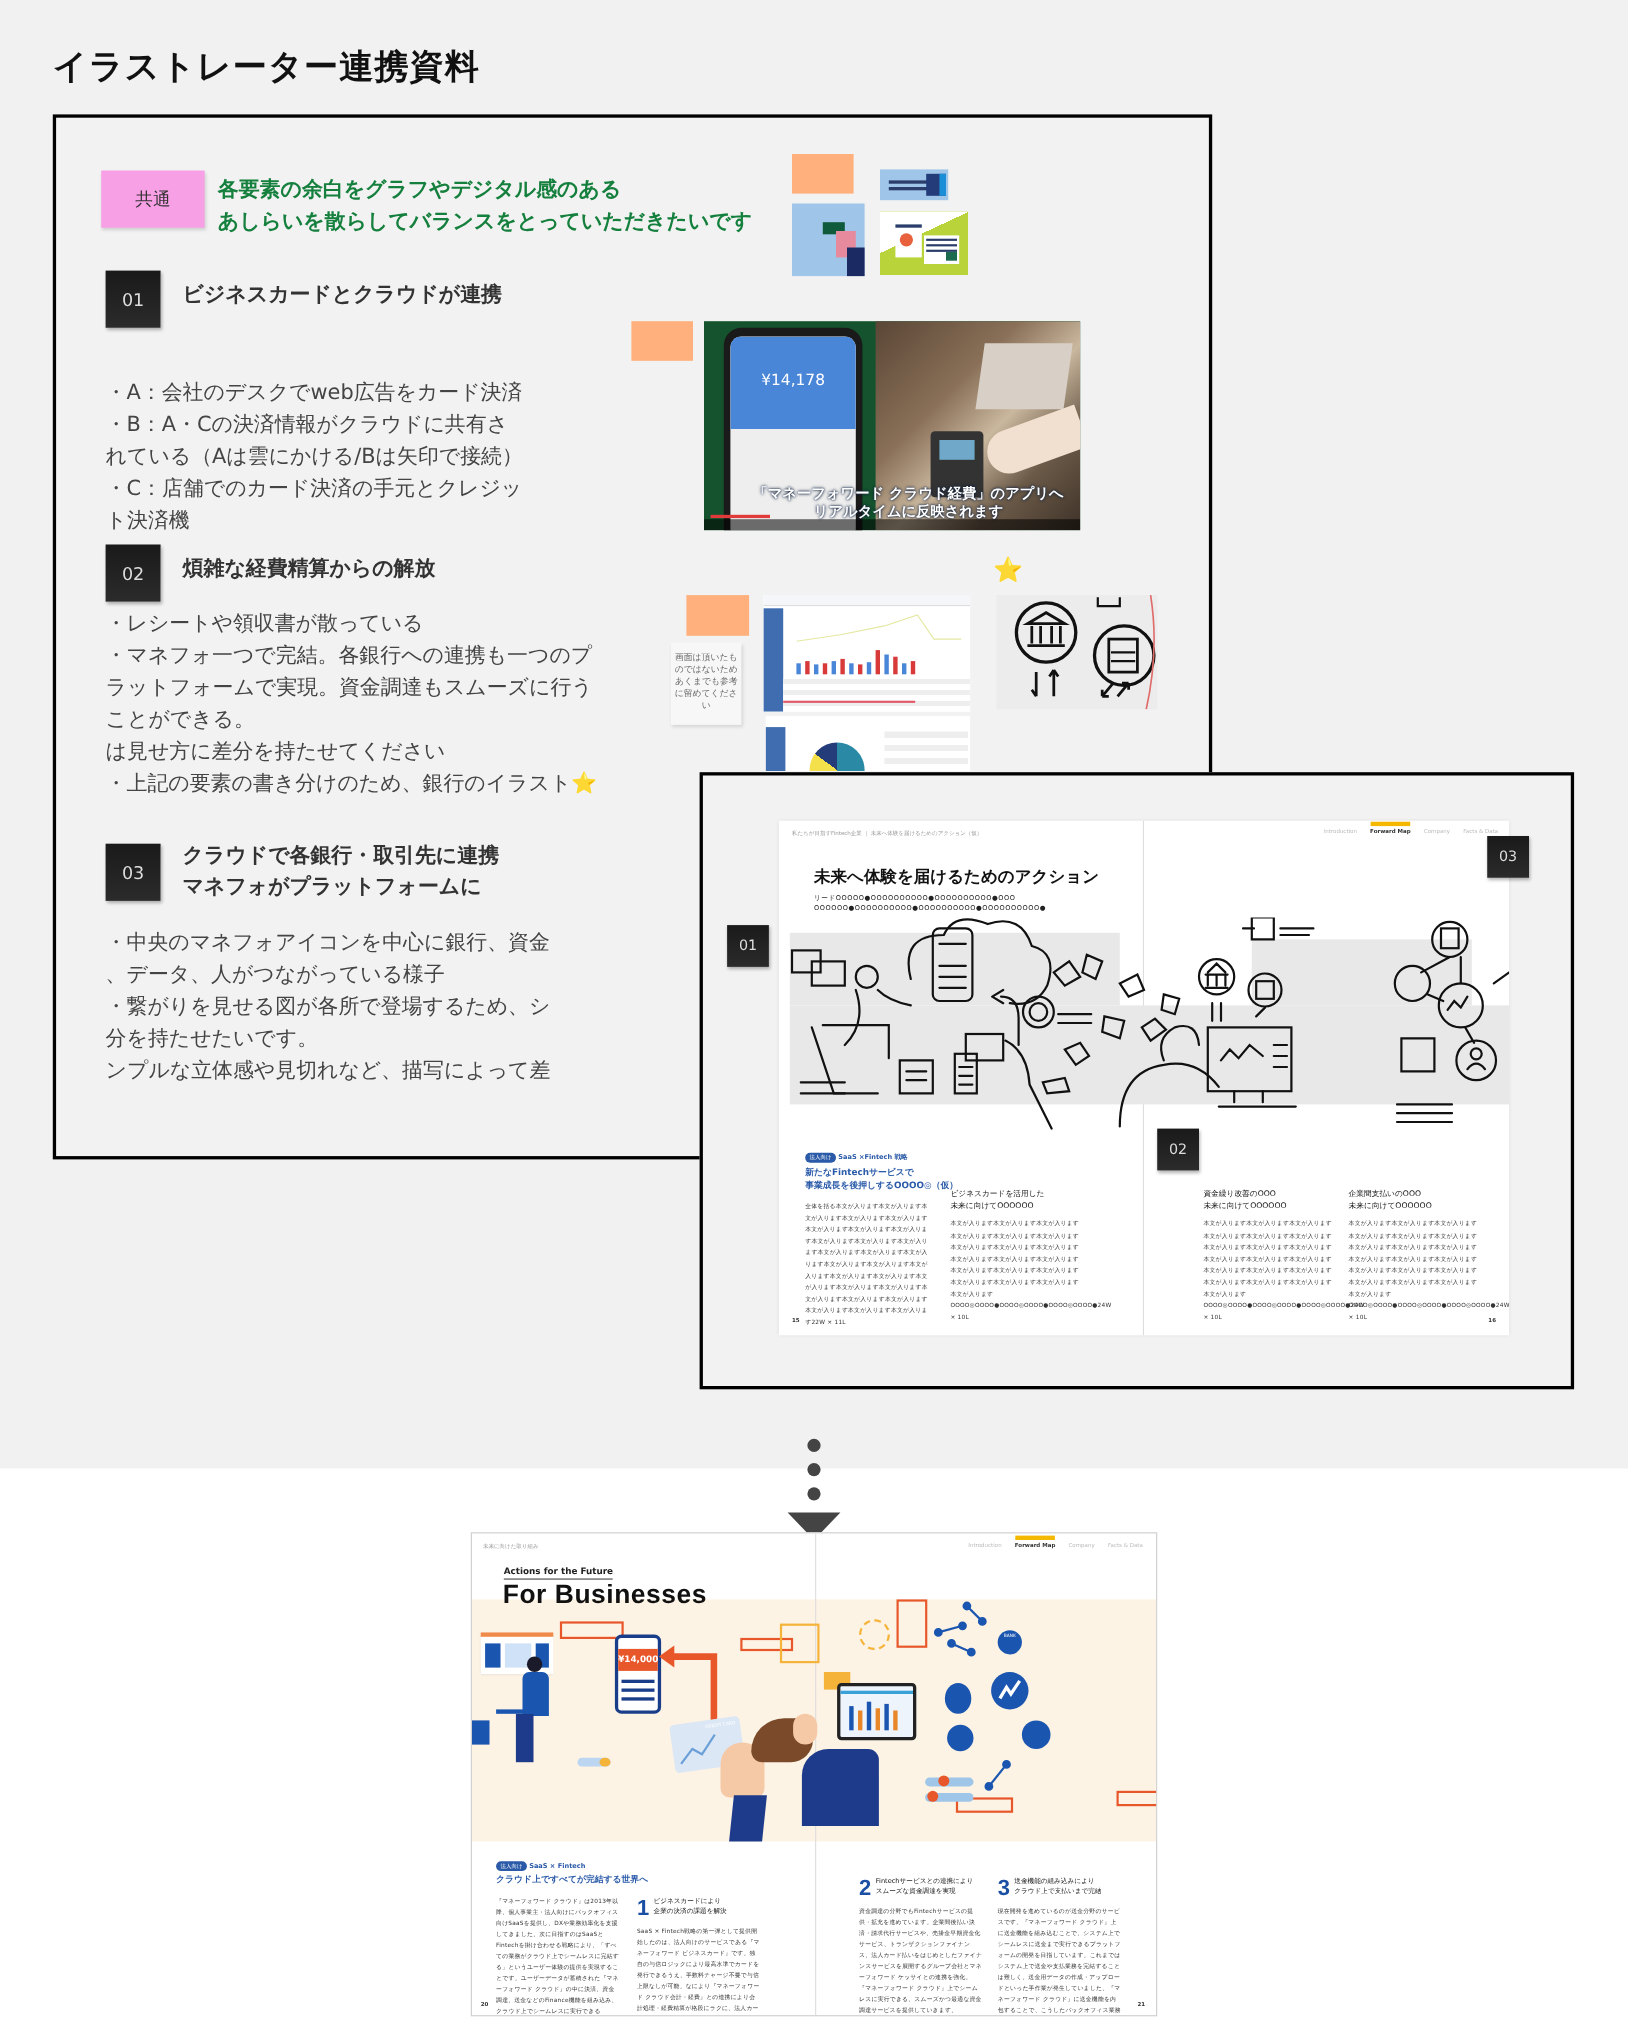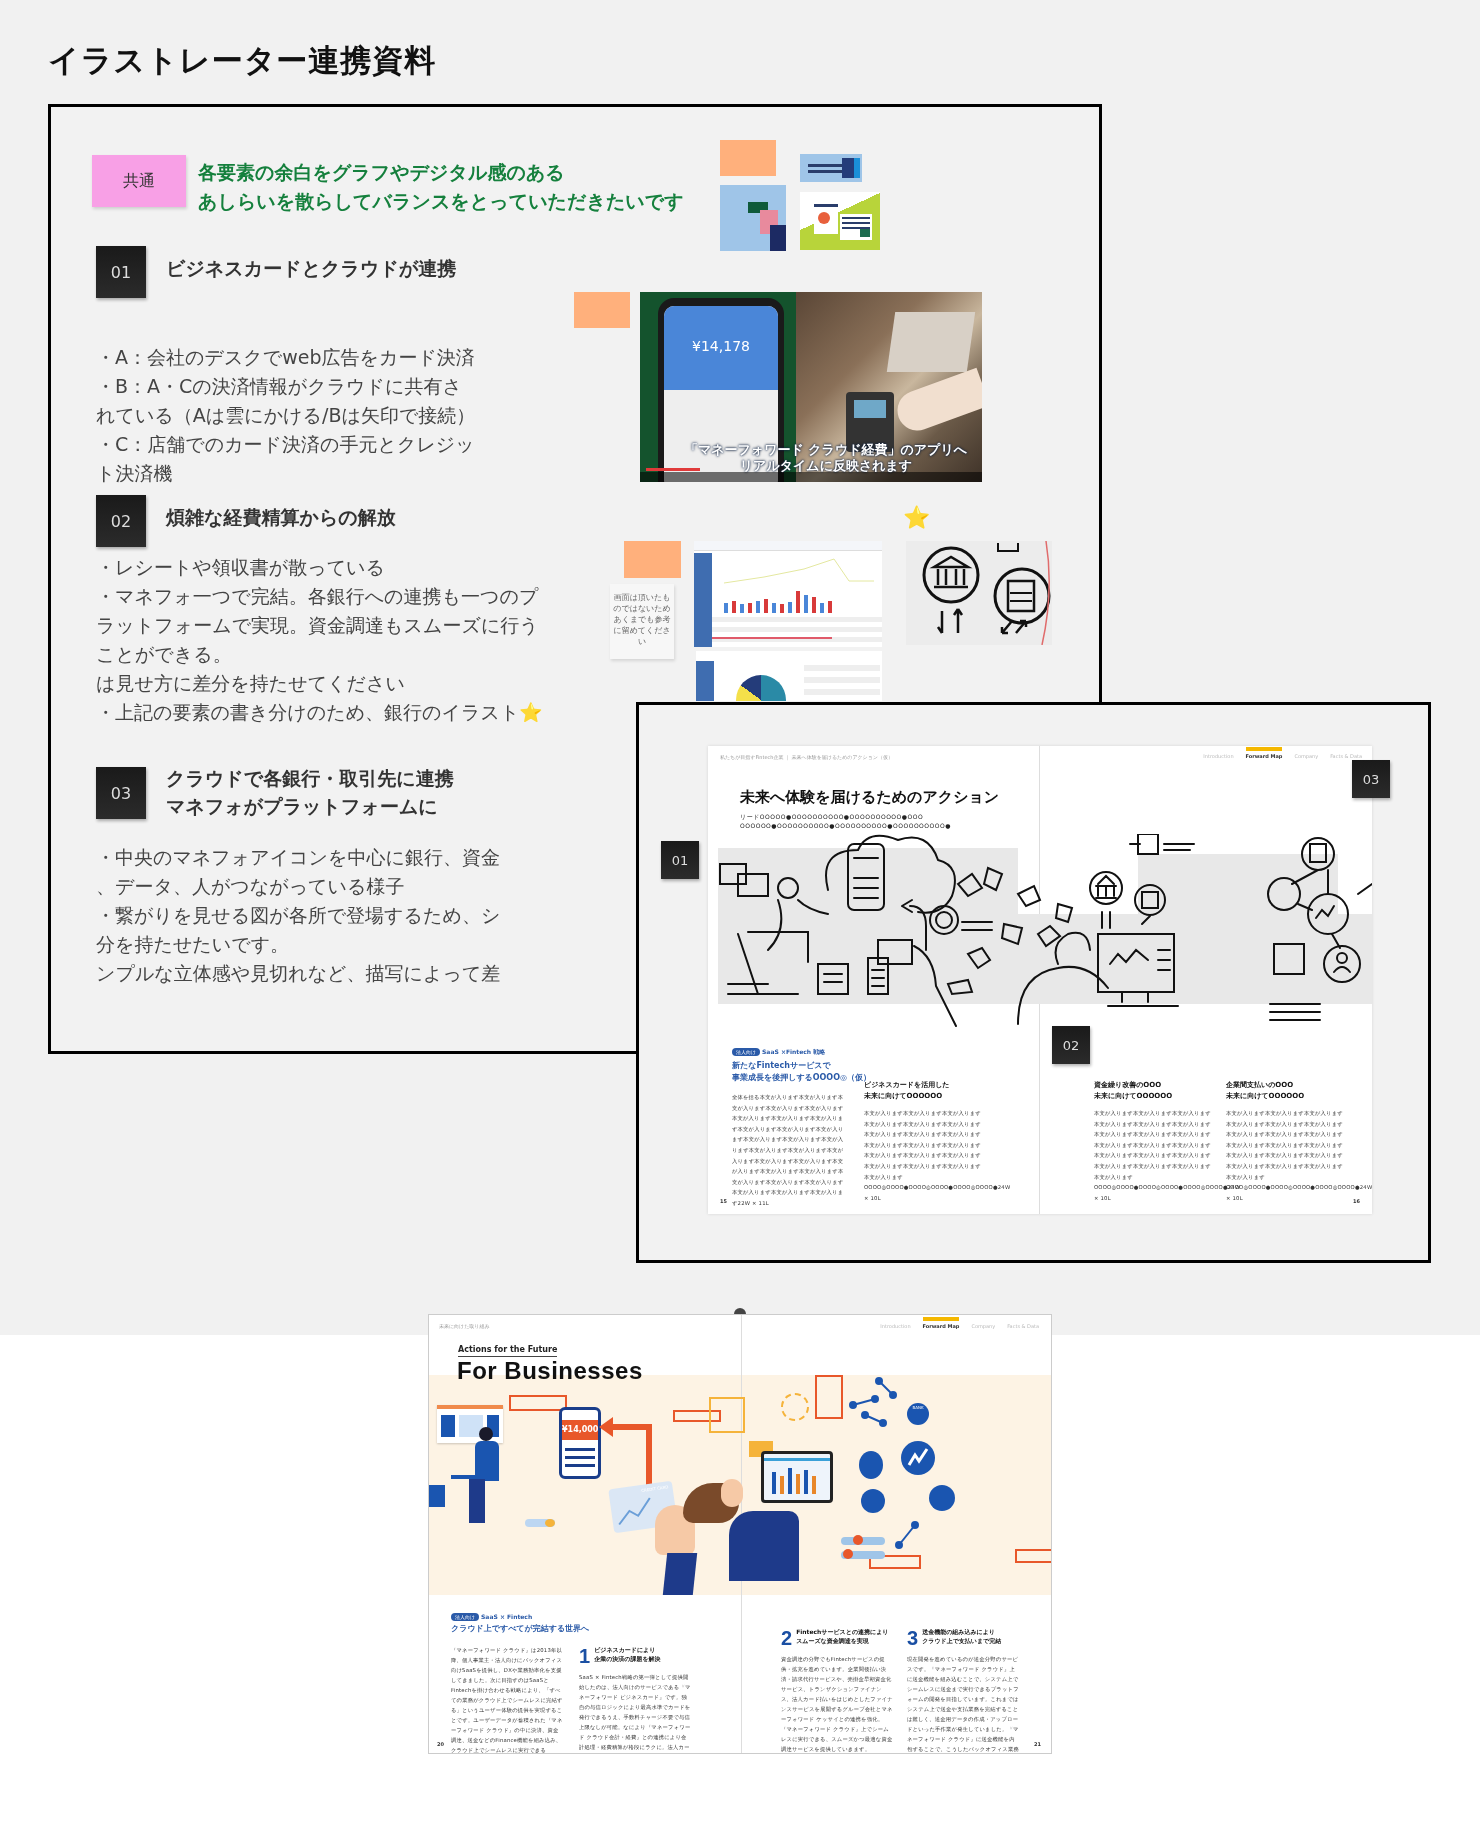--- a/index.html
+++ b/index.html
@@ -72,29 +72,29 @@
   .s1-title { position:absolute; left: 32px; top: 42px; font-size: 15px; font-weight: bold; color:#111; }
   .s1-lead { position:absolute; left: 32px; top: 66px; font-size: 6px; color:#222; line-height: 9px; letter-spacing: 0.5px; }
   .sketch-area { position:absolute; left: 10px; top: 88px; width: 654px; height: 200px; }
   .grey-strip { position:absolute; background:#e8e8e8; }
   .navtabs { position:absolute; right: 10px; top: 7px; font-size: 5px; color:#bbb; display:flex; gap: 12px; }
   .navtabs .active { color:#333; font-weight:bold; position:relative; }
   .navtabs .active::before { content:""; position:absolute; left:0; top:-6px; width:100%; height:4px; background:#f5b800; }
   .badge-blue { display:inline-block; background:#2a5aa8; color:#fff; font-size: 5px; padding: 1px 4px; border-radius: 5px; }
   .blue-head { color:#2a5aa8; font-weight:bold; }
   .tiny-text { font-size: 5.3px; line-height: 10.6px; color:#333; letter-spacing: 0.2px; }
-  .tiny-head { font-size: 7px; line-height: 11px; font-weight: bold; color:#111; }
+  .tiny-head { font-size: 7px; line-height: 11px; font-weight: normal; color:#111; }
   .num-badge.sm { width: 38px; height: 38px; font-size: 13px; }
 
   
   .dot { width: 12px; height: 12px; border-radius: 50%; background: #444; left: 734px; }
   .arrow-down { left: 716px; top: 1375px; width: 0; height: 0; border-left: 24px solid transparent; border-right: 24px solid transparent; border-top: 25px solid #444; }
 
   
-  .spread2 { left: 428px; top: 1314px; width: 624px; height: 440px; background: #fff; border: 1px solid #ccc; overflow: hidden; }
+  .spread2 { left: 428px; top: 1393px; width: 624px; height: 440px; background: #fff; border: 1px solid #ccc; overflow: hidden; }
   .spread2 .fold { position:absolute; left: 312px; top: 0; width: 1px; height: 440px; background:#ddd; }
   .band { position:absolute; left: 0; top: 60px; width: 624px; height: 220px; background: #fdf3e4; }
   .s2-eyebrow { position:absolute; left: 29px; top: 30px; font-size: 8px; font-weight: bold; color: #222; border-bottom: 1px solid #444; padding-bottom: 2px; }
   .s2-title { position:absolute; left: 28px; top: 42px; font-size: 24px; font-weight: bold; color: #111; letter-spacing: 0.5px; font-family: "Liberation Sans", sans-serif; }
   .orange-box { position:absolute; border: 2px solid #e8572a; }
   .yellow-box { position:absolute; border: 2px solid #f5b33a; }
   .navy { background: #1e3a8a; }
   .blue { background: #1a55b0; }
   .s2-col { position:absolute; }
   .bignum { font-size: 20px; font-weight: bold; color: #1a4fa3; font-family: "Liberation Sans", sans-serif; }

